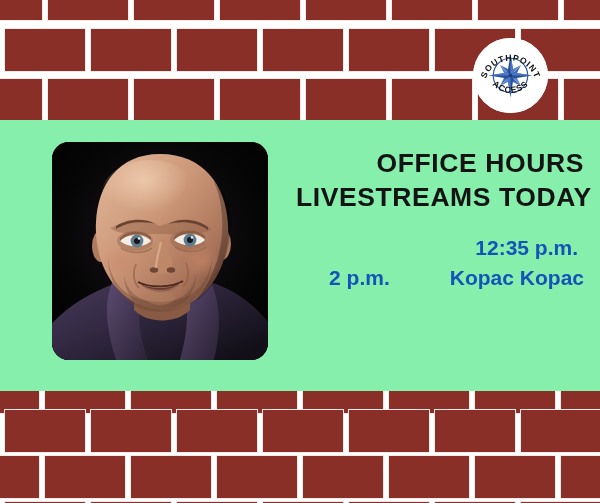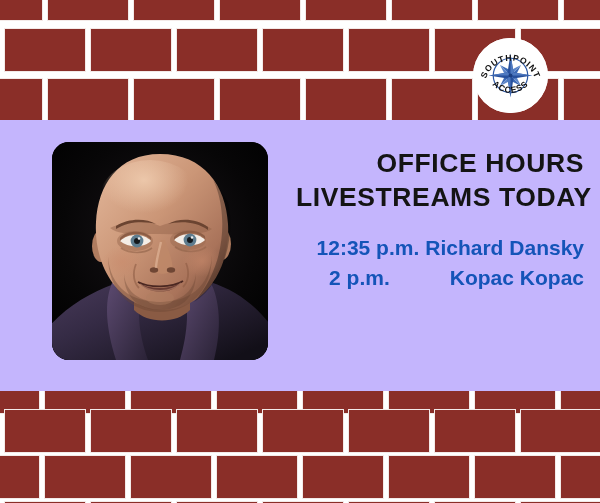--- a/index.html
+++ b/index.html
@@ -38,21 +38,21 @@
     border-radius:50%;
     background:#ffffff;
     z-index:5;
   }
   #logo-badge svg{ display:block; width:75px; height:75px; }
 
   
   #content-area{
     position:absolute; left:0; top:120px;
     width:600px; height:271px;
-    background:#c4b5fd;
+    background:#86efac;
   }
 
   
   #portrait-frame{
     position:absolute; left:52px; top:22px;
     width:216px; height:218px;
     border-radius:17px;
     overflow:hidden;
     background:#000000;
   }
@@ -273,21 +273,20 @@
     </svg>
   </div>
 
   <div id="announcement-block">
     <div class="headline" style="color: rgb(20, 20, 20);">OFFICE HOURS</div>
     <div class="headline" style="color: rgb(20, 20, 20);">LIVESTREAMS TODAY</div>
 
     <div id="schedule-list" style="color: rgb(20, 84, 184);">
       <div class="schedule-row" id="schedule-row-1">
         <span class="schedule-time">12:35 p.m.</span>
-        <span class="schedule-name">Richard Dansky</span>
       </div>
       <div class="schedule-row" id="schedule-row-2">
         <span class="schedule-time">2 p.m.</span>
         <span class="schedule-name">Kopac Kopac</span>
       </div>
     </div>
   </div>
 </div>
 
 <div class="brick-band" id="brick-band-bottom">

